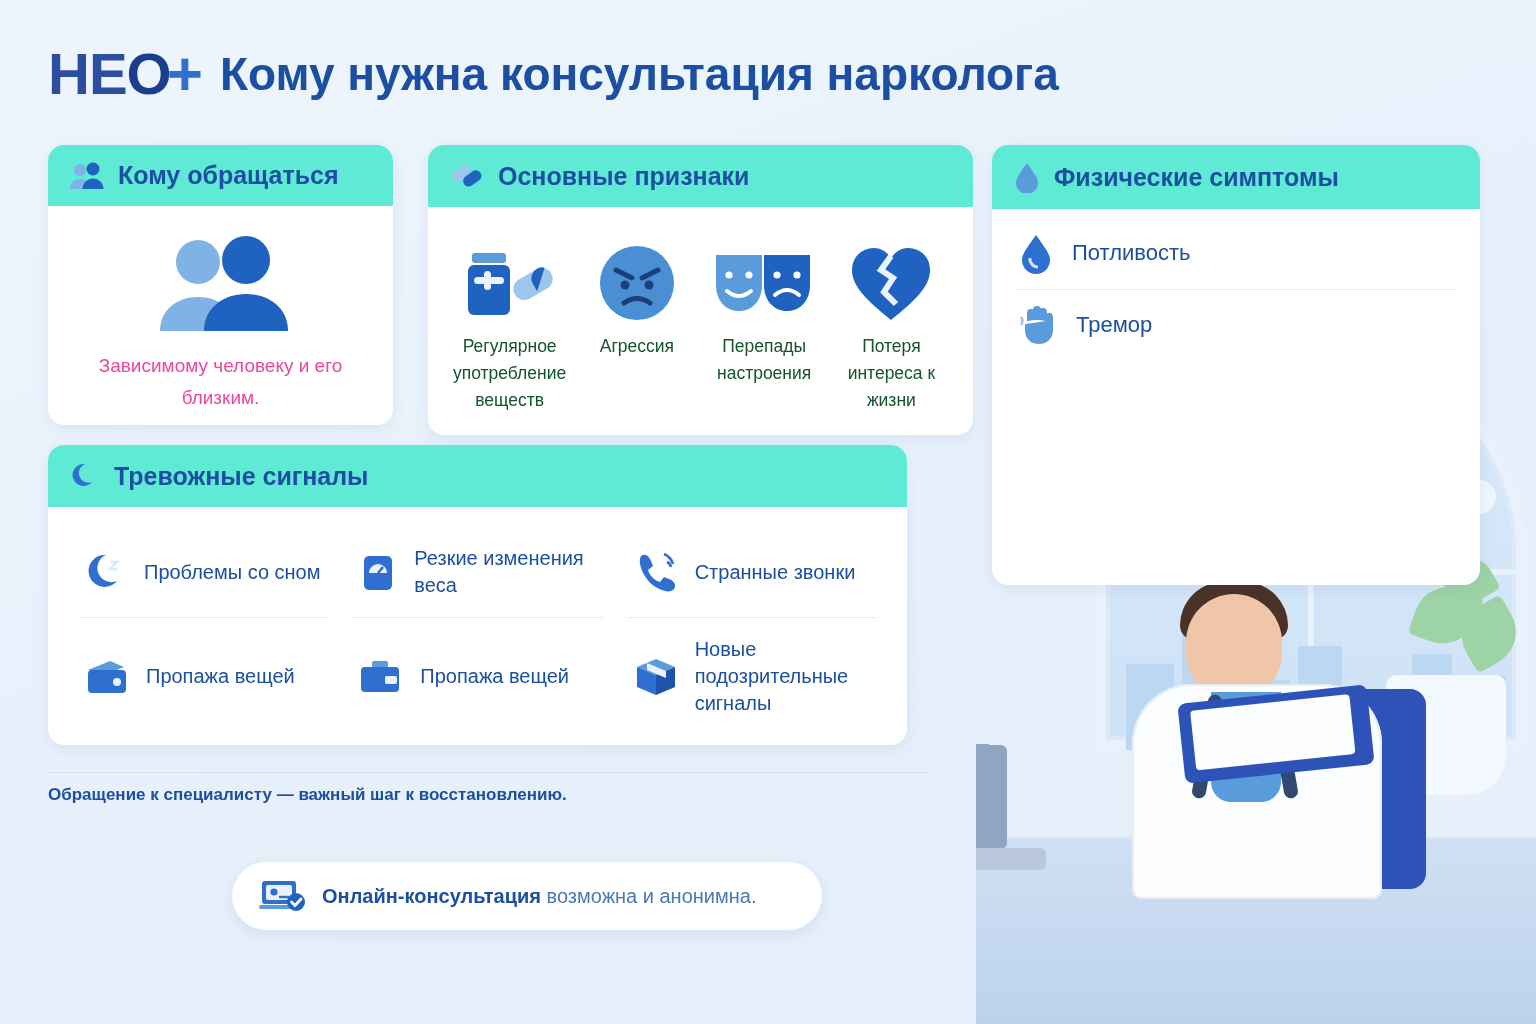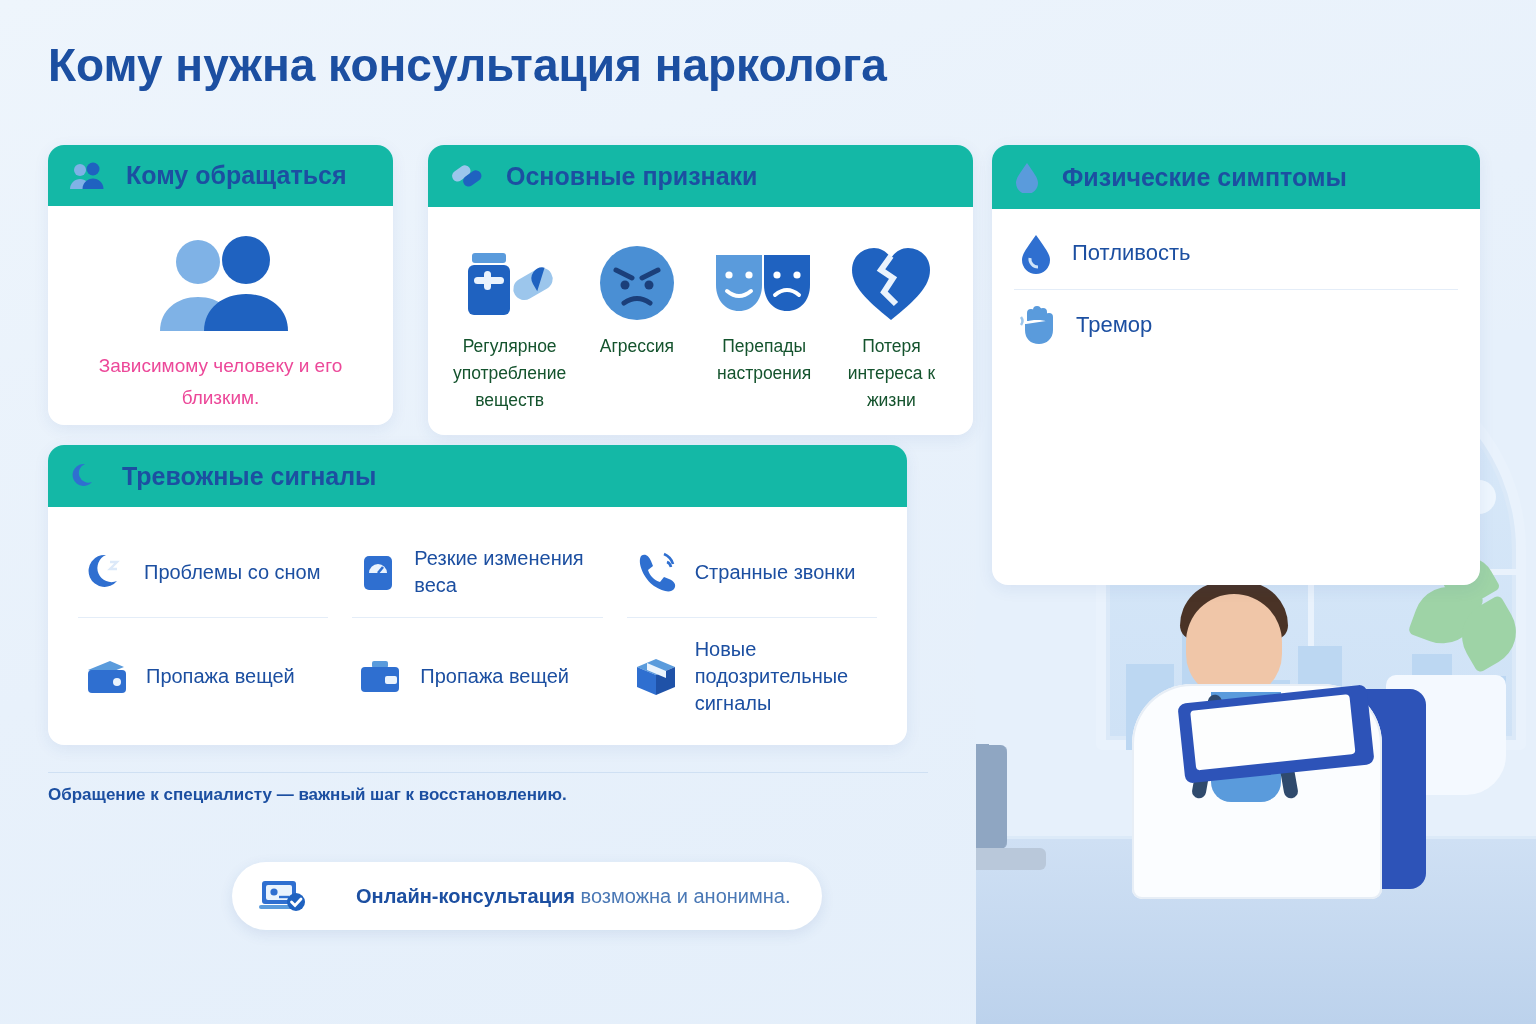--- a/index.html
+++ b/index.html
@@ -82,22 +82,22 @@
   .logo .plus { color:#2f6fd0; font-size:62px; margin-left:-4px; }
   .title { font-size:46px; font-weight:bold; color:#1c4fa1; white-space:nowrap; }
 
   
   .card {
     position:absolute; background:#ffffff; border-radius:16px;
     box-shadow:0 4px 16px rgba(35,80,150,.08);
     overflow:hidden;
   }
   .card-head {
-    display:flex; align-items:center; gap:22px;
-    background:#14b8a6; padding:16px 22px;
+    display:flex; align-items:center; gap:14px;
+    background:#5eead4; padding:16px 22px;
   }
   .card-head .h-text { font-size:25px; font-weight:bold; color:#1c4fa1; white-space:nowrap; }
   .card-body { padding:20px 22px; }
 
   
   #card-who { left:48px; top:145px; width:345px; height:280px; }
   #card-who .card-body { text-align:center; padding-top:26px; }
   .people-ico { margin:4px auto 18px; width:150px; height:96px; position:relative; }
   .who-text { font-size:19px; color:#ec4899; line-height:1.7; }
 
@@ -127,21 +127,21 @@
     position:absolute; left:48px; top:772px; width:880px;
     border-top:1px solid #cfe0f3; padding-top:12px;
     font-size:17px; font-weight:bold; color:#1c4fa1;
   }
   .pill {
     position:absolute; left:232px; top:862px; width:590px; height:68px;
     background:#fff; border-radius:34px; box-shadow:0 4px 14px rgba(35,80,150,.10);
     display:flex; align-items:center; gap:16px; padding:0 26px;
   }
   .pill .txt { font-size:20px; color:#1c4fa1; }
-  .pill .txt b { font-weight:bold;margin-left:34px; }
+  .pill .txt b { font-weight:bold; }
   .pill .txt span { color:#4a78b5; }
   svg { display:block; }
 </style>
 </head>
 <body>
 
 <div id="root">
 
   <div class="scene">
     <div class="wall"></div>
@@ -177,20 +177,25 @@
       </div>
     </div>
 
     <div class="laptop">
       <div class="screen"></div>
       <div class="base"></div>
     </div>
   </div>
 
   <div class="header">
+    <div class="logo">
+      <span class="l1">НЕ</span>
+      <span class="l2">О</span>
+      <span class="plus">+</span>
+    </div>
     <div class="title">Кому нужна консультация нарколога</div>
   </div>
 
   <div class="card" id="card-who">
     <div class="card-head">
       <span>
         <svg width="34" height="28" viewBox="0 0 34 28">
           <circle cx="10" cy="8" r="6" fill="#7fb2e6"></circle>
           <path d="M0 27c0-6 5-10 10-10s10 4 10 10z" fill="#7fb2e6"></path>
           <circle cx="23" cy="7" r="6.5" fill="#1f62c0"></circle>

